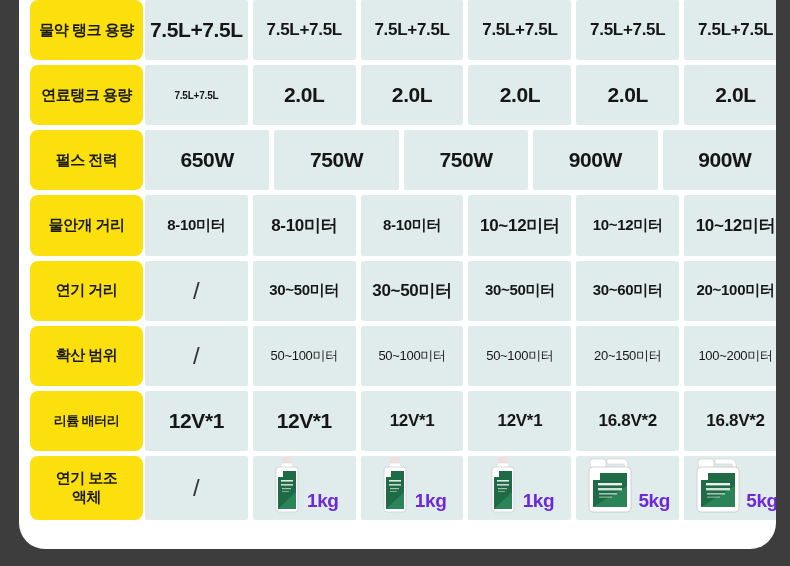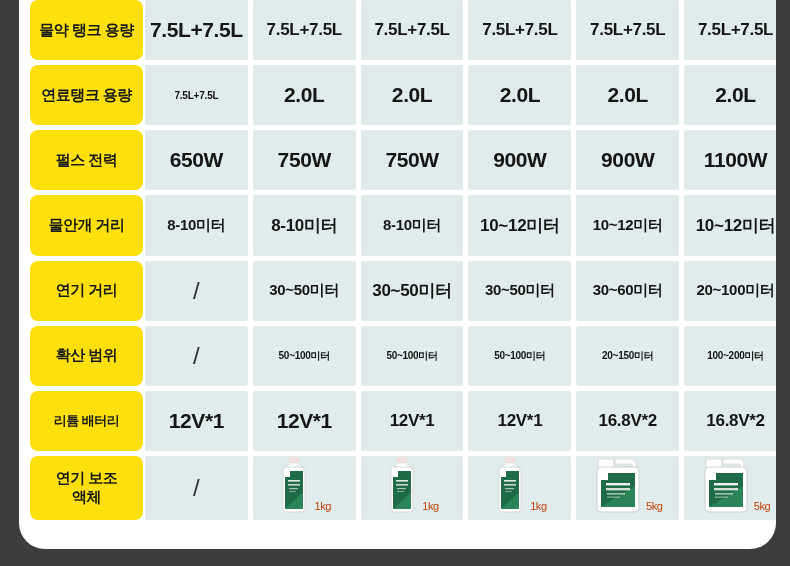--- a/index.html
+++ b/index.html
@@ -70,38 +70,38 @@
     letter-spacing: -0.5px;
     margin-right: 2px;
   }
   .label.sm { font-size: 13px; }
 
   .val { flex: 1 1 0; }
 
   .v-lg { font-size: 21px; font-weight: bold; letter-spacing: -0.4px; }
   .v-md { font-size: 17px; font-weight: bold; letter-spacing: -0.3px; }
   .v-sm { font-size: 15px; font-weight: bold; letter-spacing: -0.3px; }
-  .v-xs { font-size: 10px; font-weight: bold; letter-spacing: -0.3px; }
+  .v-xs { font-size: 13px; font-weight: normal; letter-spacing: -0.3px; }
   .v-tiny { font-size: 10px; font-weight: bold; letter-spacing: -0.2px; }
   .v-slash { font-size: 24px; font-weight: normal; color: #333; }
 
   
   .prod {
     display: flex;
     align-items: flex-end;
     justify-content: center;
     gap: 3px;
     width: 100%;
     height: 100%;
     padding-bottom: 6px;
   }
   .prod .kg {
-    font-size: 11px;
-    font-weight: normal;
-    color: #c2410c;
+    font-size: 19px;
+    font-weight: bold;
+    color: #6d28d9;
     padding-bottom: 2px;
     letter-spacing: -0.4px;
   }
   .bottle-wrap { position: relative; }
   svg.gfx { display: block; }
 </style>
 </head>
 <body>
 
 <div id="root">
@@ -125,21 +125,20 @@
           <div class="cell val v-lg">2.0L</div>
           <div class="cell val v-lg">2.0L</div>
         </div>
         <div class="row">
           <div class="cell label ">펄스 전력</div>
           <div class="cell val v-lg">650W</div>
           <div class="cell val v-lg">750W</div>
           <div class="cell val v-lg">750W</div>
           <div class="cell val v-lg">900W</div>
           <div class="cell val v-lg">900W</div>
-          <div class="cell val v-lg">1100W</div>
         </div>
         <div class="row">
           <div class="cell label ">물안개 거리</div>
           <div class="cell val v-sm">8-10미터</div>
           <div class="cell val v-md">8-10미터</div>
           <div class="cell val v-sm">8-10미터</div>
           <div class="cell val v-md">10~12미터</div>
           <div class="cell val v-sm">10~12미터</div>
           <div class="cell val v-md">10~12미터</div>
         </div>

